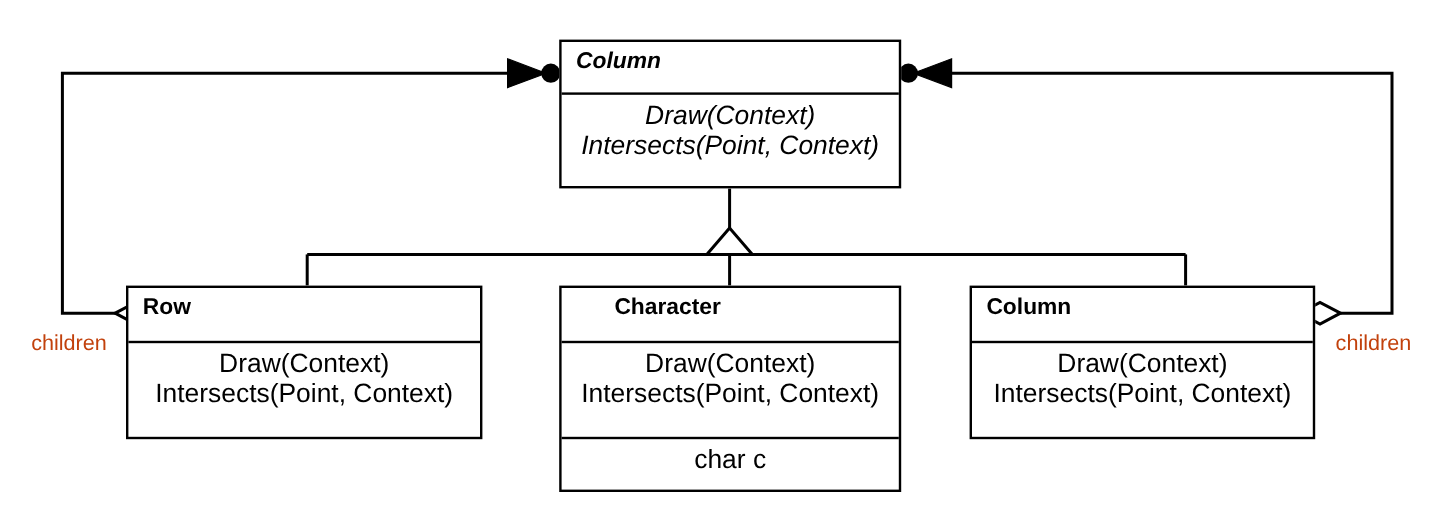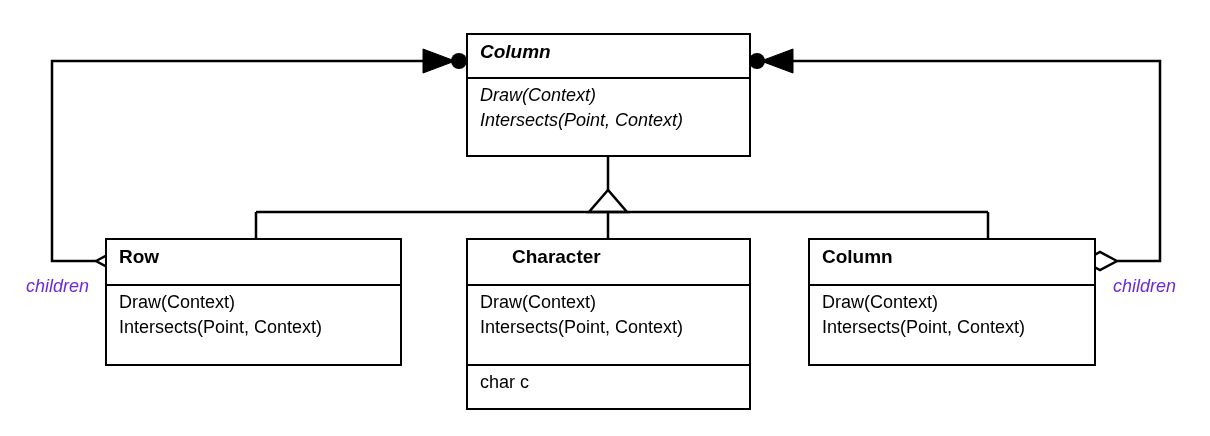--- a/index.html
+++ b/index.html
@@ -43,35 +43,35 @@
   .class-name {
     font-size: 19px;
     font-weight: bold;
     line-height: 26px;
     white-space: nowrap;
   }
   .class-name.abstract {
     font-style: italic;
   }
   .member {
-    font-size: 18px;
+    font-size: 22px;
     line-height: 25px;
     white-space: nowrap;
+    text-align: center;
   }
   .member.abstract {
     font-style: italic;
   }
   .edge-label {
     position: absolute;
     font-size: 18px;
     line-height: 20px;
     white-space: nowrap;
-    color: #6d28d9;
+    color: #c2410c;
     z-index: 6;
-    font-style: italic;
   }
 </style>
 </head>
 <body>
 
 <div id="diagram-root">
 
   <svg class="edge-layer" viewBox="0 0 1210 436" xmlns="http://www.w3.org/2000/svg">
 
     <g>

